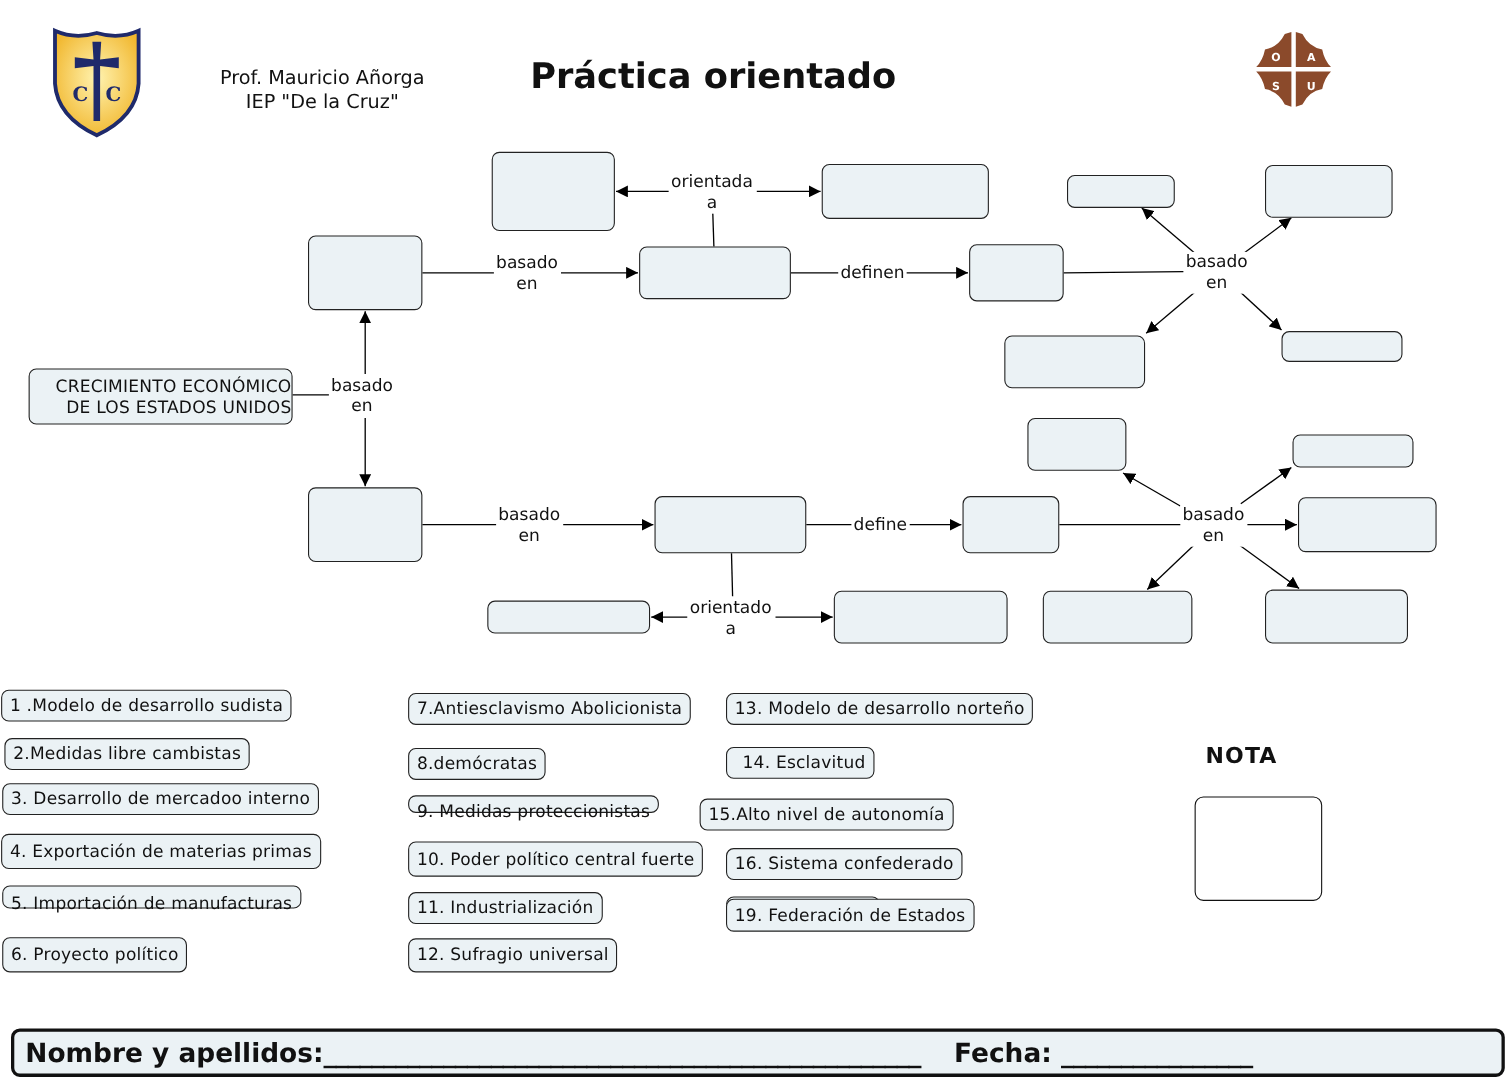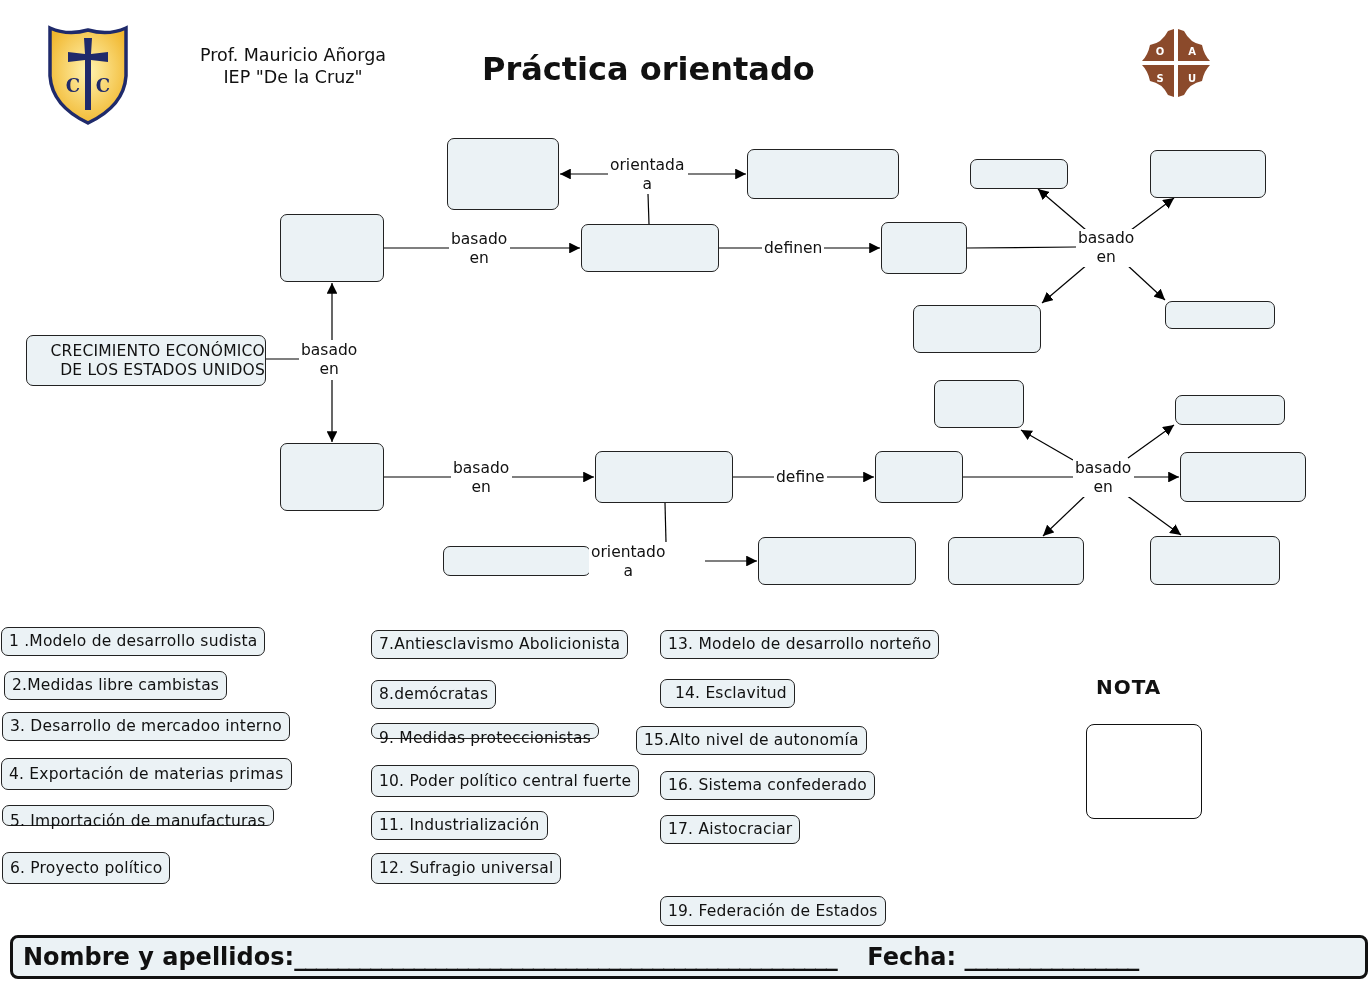--- a/index.html
+++ b/index.html
@@ -29,21 +29,21 @@
         <stop offset="100%" stop-color="#f1b62c"></stop>
       </radialGradient>
     </defs>
     <path d="M4 4 Q22 12 42 6 Q62 12 80 4 L80 52 Q78 82 42 99 Q6 82 4 52 Z" fill="url(#gold)" stroke="#1f2a6b" stroke-width="3.5"></path>
     <path d="M38 14 L46 14 L45 30 L62 28 L62 38 L45 36 L45 86 L39 86 L39 36 L22 38 L22 28 L39 30 Z" fill="#1f2a6b"></path>
     <text x="27" y="68" font-size="18" font-weight="bold" fill="#1f2a6b" font-family="DejaVu Serif, serif" text-anchor="middle">C</text>
     <text x="57" y="68" font-size="18" font-weight="bold" fill="#1f2a6b" font-family="DejaVu Serif, serif" text-anchor="middle">C</text>
   </svg>
 </div>
 
-<div class="abs header-text" style="left:180px;top:44px;width:226px;">
+<div class="abs header-text" style="left:180px;top:60px;width:226px;">
   <div>Prof. Mauricio Añorga</div>
   <div>IEP "De la Cruz"</div>
 </div>
 
 <div class="abs title" style="left:482px;top:50px;">Práctica orientado</div>
 
 <div class="abs" style="left:1140px;top:27px;width:72px;height:72px;">
   <svg width="72" height="72" viewBox="0 0 72 72">
     <g fill="#8b4a2b">
       <path d="M34 2 L34 34 L2 34 Q8 28 10 18 Q22 16 28 4 Z"></path>
@@ -146,21 +146,21 @@
   <div>basado</div>
   <div>en</div>
 </div>
 <div class="lbl" style="left:451px;top:459px;">
   <div>basado</div>
   <div>en</div>
 </div>
 <div class="lbl" style="left:774px;top:468px;">
   <div>define</div>
 </div>
-<div class="lbl" style="left:589px;top:543px;">
+<div class="lbl" style="left:625px;top:543px;">
   <div>orientado</div>
   <div>a</div>
 </div>
 <div class="lbl" style="left:1073px;top:459px;">
   <div>basado</div>
   <div>en</div>
 </div>
 
 <div>
   <div class="tag" style="left:1px;top:627px;">1 .Modelo de desarrollo sudista</div>
@@ -175,21 +175,21 @@
   <div class="tag" style="left:371px;top:723px;height:16px;line-height:29px;">9. Medidas proteccionistas</div>
   <div class="tag" style="left:371px;top:765px;height:32px;line-height:30px;">10. Poder político central fuerte</div>
   <div class="tag" style="left:371px;top:811px;">11. Industrialización</div>
   <div class="tag" style="left:371px;top:853px;height:31px;line-height:29px;">12. Sufragio universal</div>
 
   <div class="tag" style="left:660px;top:630px;">13. Modelo de desarrollo norteño</div>
   <div class="tag" style="left:660px;top:679px;padding-left:14px;">14. Esclavitud</div>
   <div class="tag" style="left:636px;top:726px;">15.Alto nivel de autonomía</div>
   <div class="tag" style="left:660px;top:771px;">16. Sistema confederado</div>
   <div class="tag" style="left:660px;top:815px;">17. Aistocraciar</div>
-  <div class="tag" style="left:660px;top:896px;height:30px;line-height:28px;">19. Federación de Estados</div>
+  <div class="tag" style="left:660px;top:817px;height:30px;line-height:28px;">19. Federación de Estados</div>
 </div>
 
 <div class="abs nota-title" style="left:1096px;top:675px;">NOTA</div>
 <div class="abs" style="left:1086px;top:724px;width:116px;height:95px;border:1px solid #111;border-radius:8px;background:#fff;box-sizing:border-box;font-size:28px;text-align:center;line-height:93px;">
   <span></span>
 </div>
 
 <div class="footer">
   <span>Nombre y apellidos:</span><span style="font-weight:bold;letter-spacing:-1.15px;">__________________________________________________</span>
   <span style="display:inline-block;width:14px;"></span>

